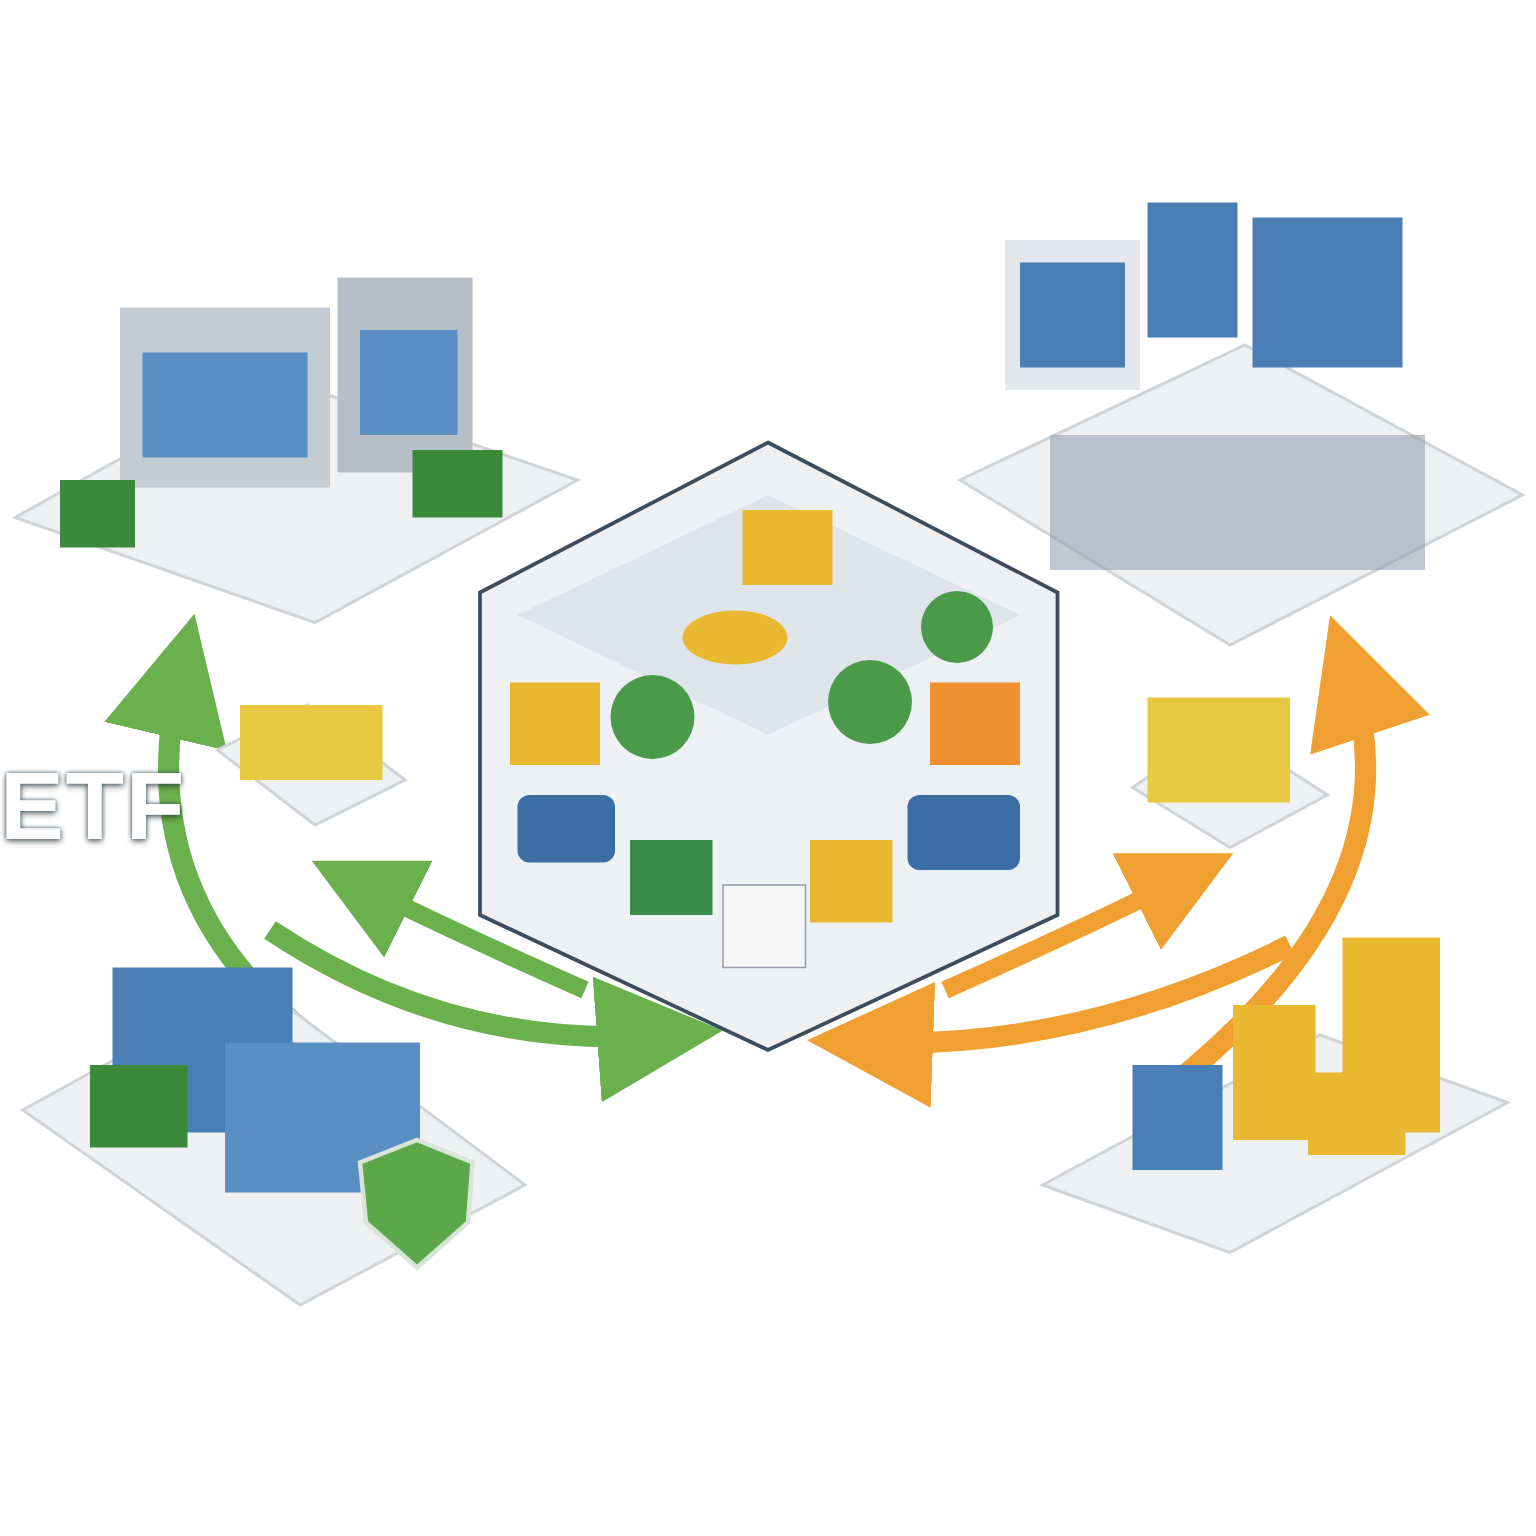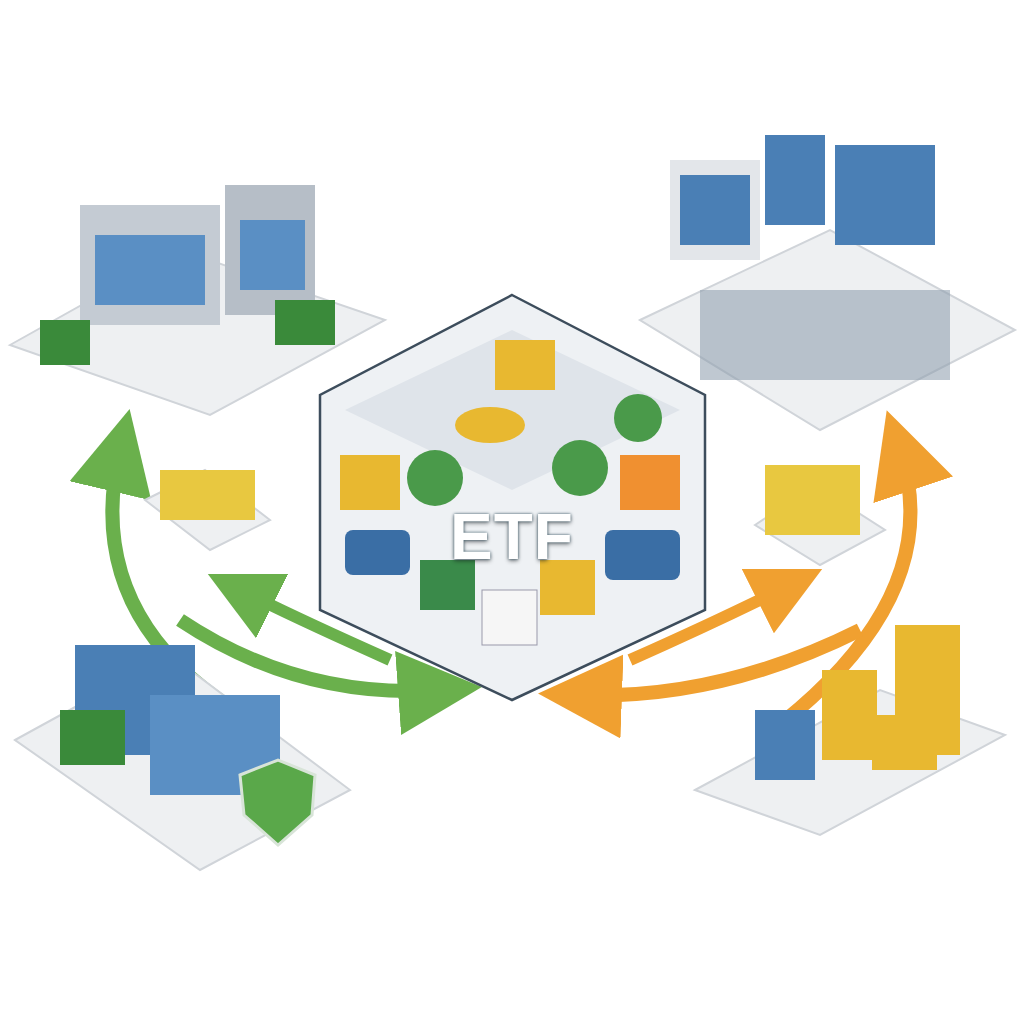--- a/index.html
+++ b/index.html
@@ -1,18 +1,18 @@
 <!DOCTYPE html>
 <html><head>
 <meta charset="utf-8">
 <style>
   html,body{margin:0;padding:0;background:#ffffff;}
   body{width:1024px;height:1024px;position:relative;overflow:hidden;font-family:"Liberation Sans",sans-serif;}
   .abs{position:absolute;}
-  .etf-label{position:absolute;left:0;top:500px;width:1024px;text-align:center;font-weight:bold;font-size:64px;color:#ffffff;letter-spacing:1px;text-shadow:0 0 3px #3a5a6a,0 2px 4px rgba(0,0,0,0.45);}
+  .etf-label{position:absolute;left:0;top:500px;width:1024px;font-weight:bold;font-size:64px;color:#ffffff;letter-spacing:1px;text-shadow:0 0 3px #3a5a6a,0 2px 4px rgba(0,0,0,0.45);}
 </style>
 </head>
 <body>
 
 <svg class="abs" style="left:0;top:0" width="1024" height="1024">
   <defs>
     <marker id="ag" markerWidth="6" markerHeight="6" refX="3" refY="3" orient="auto">
         <path d="M0,0 L6,3 L0,6 z" fill="#6ab04c"></path>
       </marker>
     <marker id="ao" markerWidth="6" markerHeight="6" refX="3" refY="3" orient="auto">

